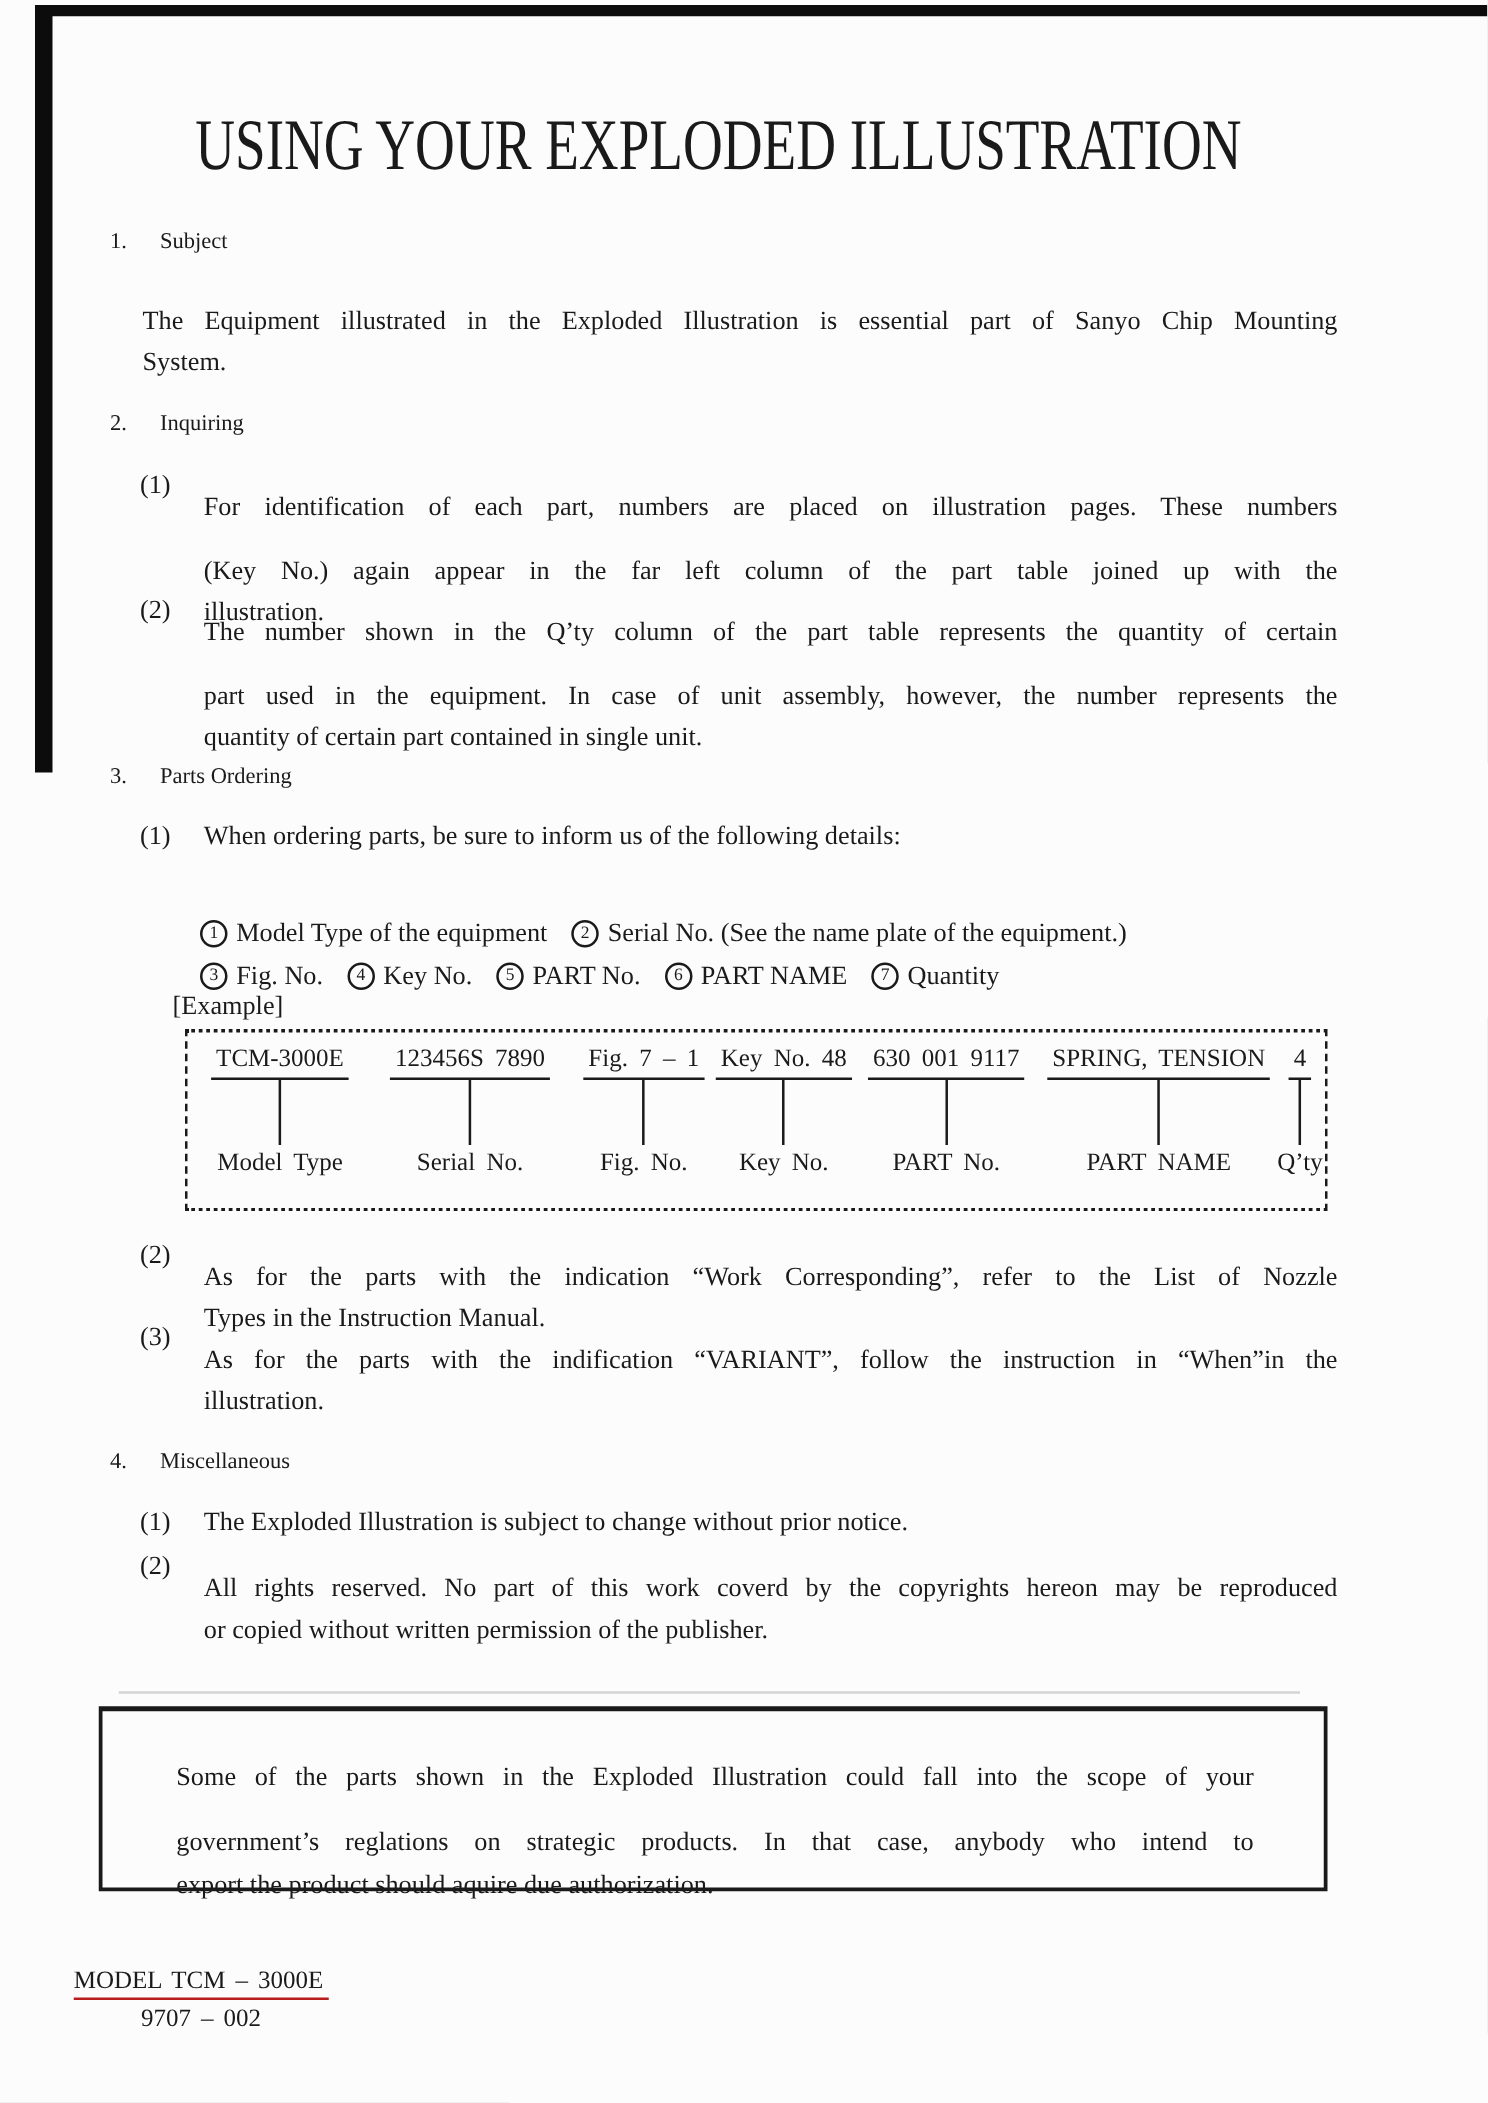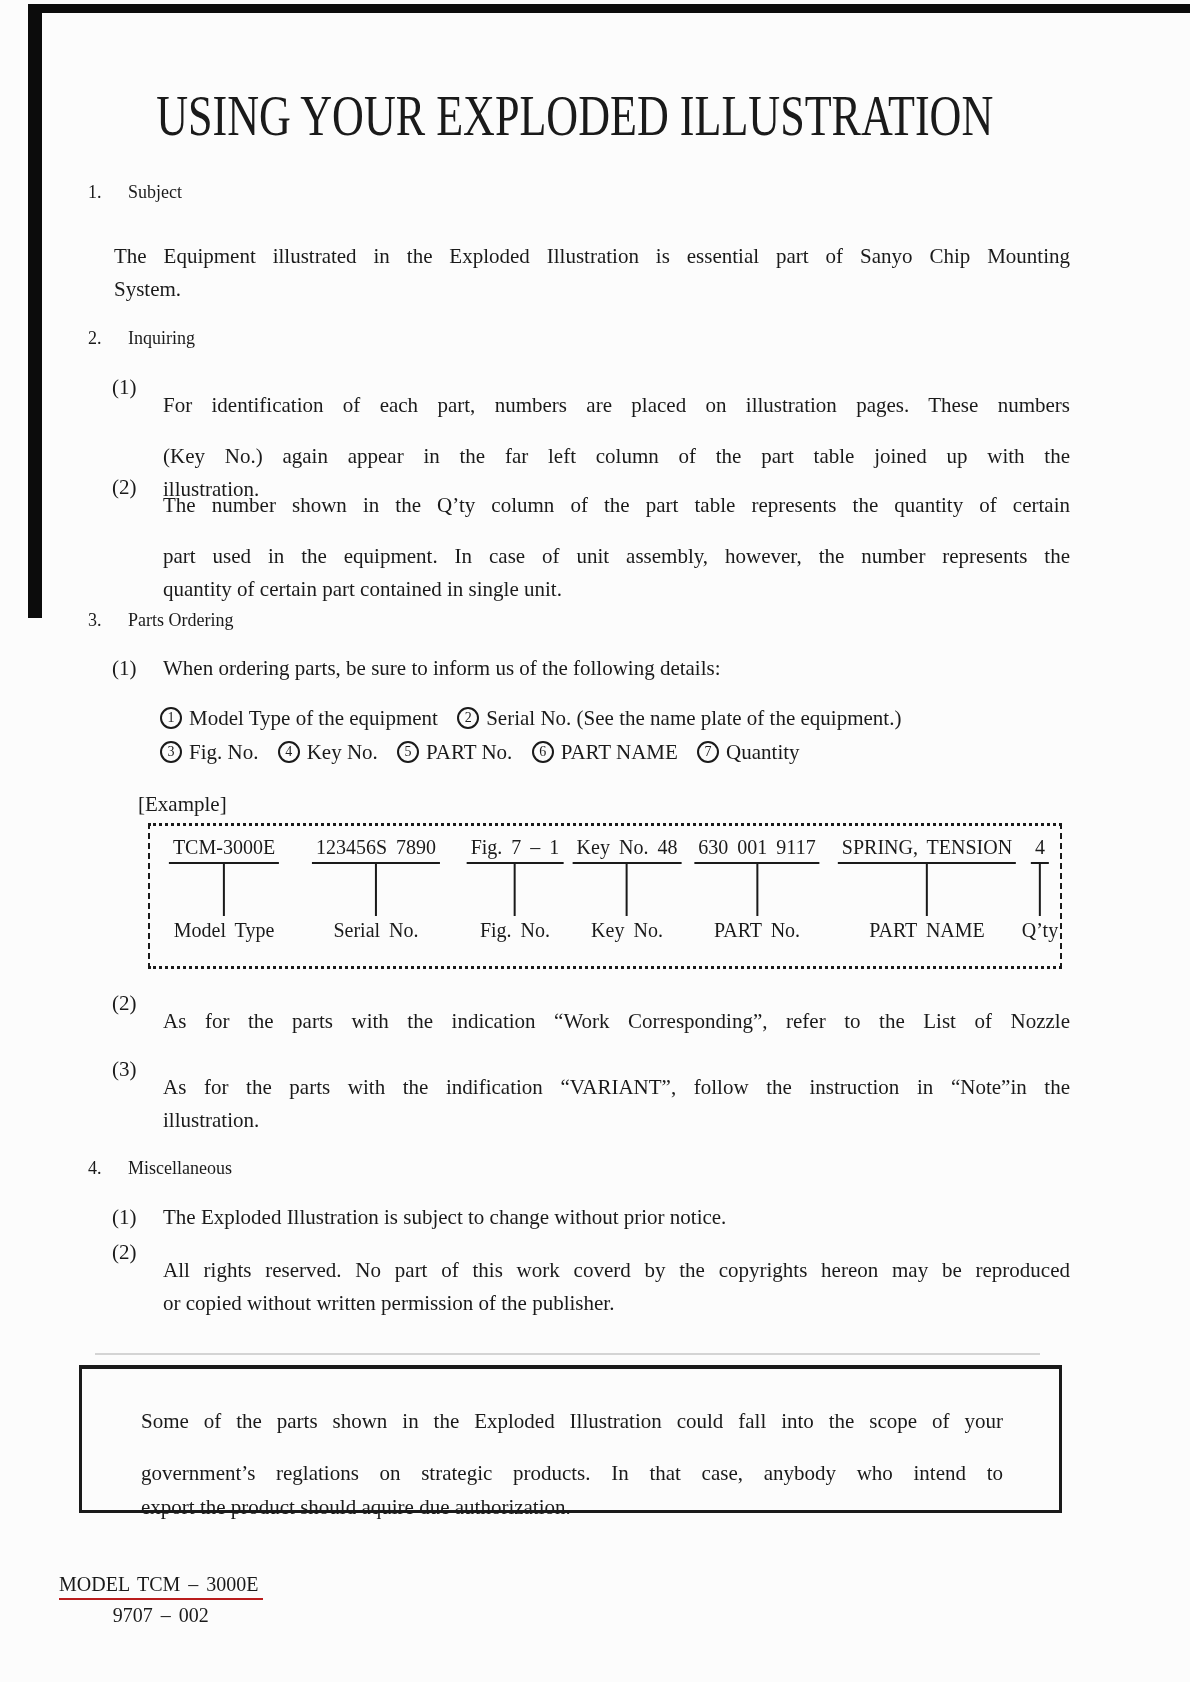--- a/index.html
+++ b/index.html
@@ -31,21 +31,21 @@
   .para { left:114px; width:956px; font-size:21px; line-height:33px; }
 
   
   .item { left:112px; width:958px; font-size:21px; line-height:33px; }
   .ilabel { position:absolute; left:0; top:0; }
   .ibody { margin-left:51px; }
   .jl   { text-align:justify; text-align-last:justify;margin-top:18px; }
   .jend { text-align:left; }
 
   
-  .clist { left:160px; font-size:21px; line-height:34px; white-space:nowrap; }
+  .clist { left:160px; font-size:21px; line-height:34px; white-space:nowrap;margin-top:28px; }
   .citem { margin-right:14px; }
   .cnum {
     display:inline-flex; align-items:center; justify-content:center;
     width:22px; height:22px; box-sizing:border-box;
     border:2px solid #1a1a1a; border-radius:50%;
     font-size:14px; line-height:1; vertical-align:3px; margin-right:7px;
   }
 
   
   .example-label { left:138px; top:788px; font-size:21px; line-height:33px; }
@@ -180,26 +180,27 @@
       <span class="exval">4</span>
       <div class="exline"></div>
       <span class="exlabel">Q’ty</span>
     </div>
   </div>
 
   <div class="abs item" style="top:987px">
     <span class="ilabel">(2)</span>
     <div class="ibody">
       <div class="jl">As for the parts with the indication “Work Corresponding”, refer to the List of Nozzle</div>
+      <div class="jend">Types in the Instruction Manual.</div>
     </div>
   </div>
   <div class="abs item" style="top:1053px">
     <span class="ilabel">(3)</span>
     <div class="ibody">
-      <div class="jl">As for the parts with the indification “VARIANT”, follow the instruction in “Note”in the</div>
+      <div class="jl">As for the parts with the indification “VARIANT”, follow the instruction in “When”in the</div>
       <div class="jend">illustration.</div>
     </div>
   </div>
 
   <div class="abs heading" style="top:1152px">
     <span class="hnum">4.</span><span>Miscellaneous</span>
   </div>
   <div class="abs item" style="top:1201px">
     <span class="ilabel">(1)</span>
     <div class="ibody">

